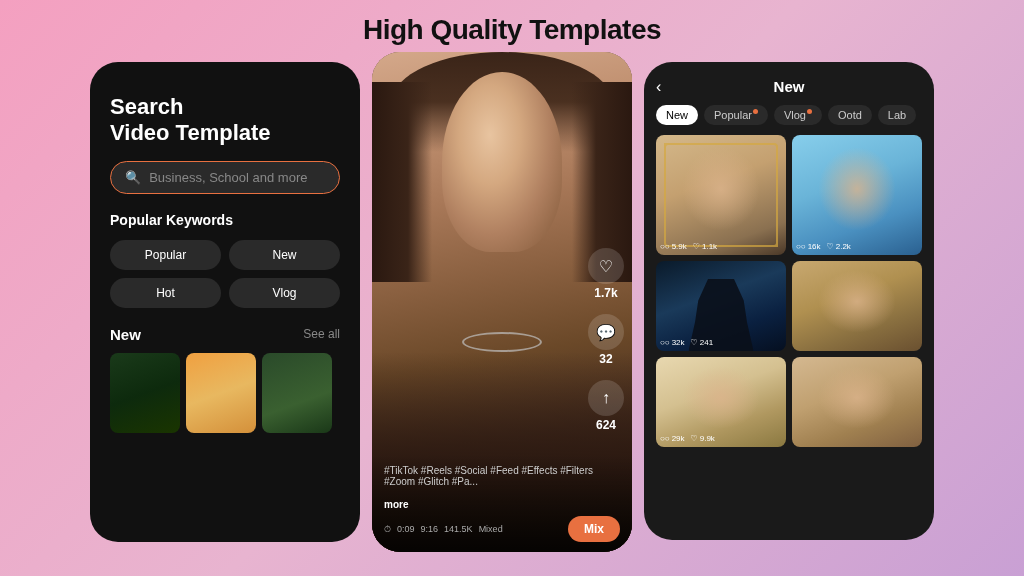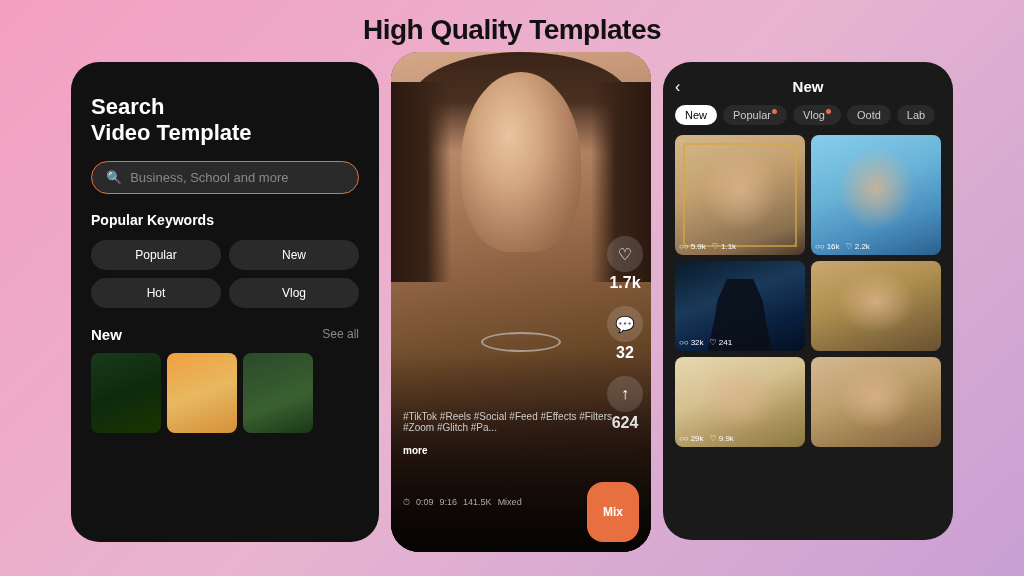--- a/index.html
+++ b/index.html
@@ -33,21 +33,21 @@
     }
 
     
     .phone {
       border-radius: 28px;
       overflow: hidden;
       position: relative;
     }
 
     .phone-1 {
-      width: 308px;
+      width: 270px;
       height: 480px;
       background: #111;
       padding: 24px 20px 16px;
       flex-shrink: 0;
     }
 
     .phone-2 {
       width: 260px;
       height: 500px;
       background: #000;
@@ -254,21 +254,21 @@
       background: rgba(255,255,255,0.15);
       display: flex;
       align-items: center;
       justify-content: center;
       color: #fff;
       font-size: 16px;
     }
 
     .icon-count {
       color: #fff;
-      font-size: 16px;
+      font-size: 12px;
       font-weight: 600;
     }
 
     .video-bottom {
       position: absolute;
       bottom: 0;
       left: 0;
       right: 0;
       padding: 10px 12px;
       background: linear-gradient(0deg, rgba(0,0,0,0.8) 0%, transparent 100%);
@@ -299,23 +299,22 @@
       align-items: center;
       color: #aaa;
       font-size: 9px;
     }
 
     .mix-btn {
       background: #e87040;
       color: #fff;
       font-size: 12px;
       font-weight: 700;
-      padding: 23px 16px;
+      padding: 6px 16px;
       border-radius: 16px;
-      margin-top: 20px;
     }
 
     
     .phone3-header {
       display: flex;
       align-items: center;
       justify-content: center;
       margin-bottom: 10px;
       position: relative;
     }

